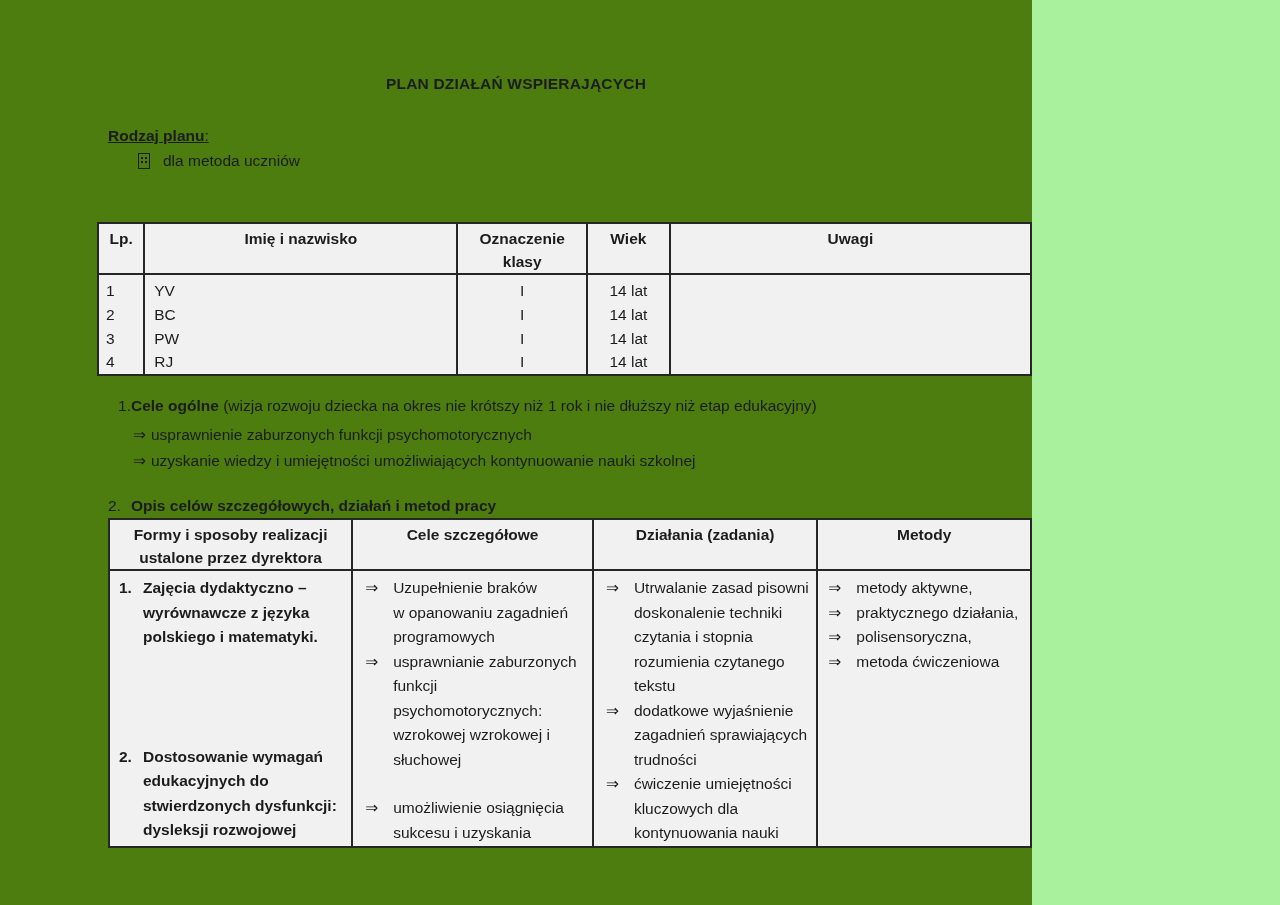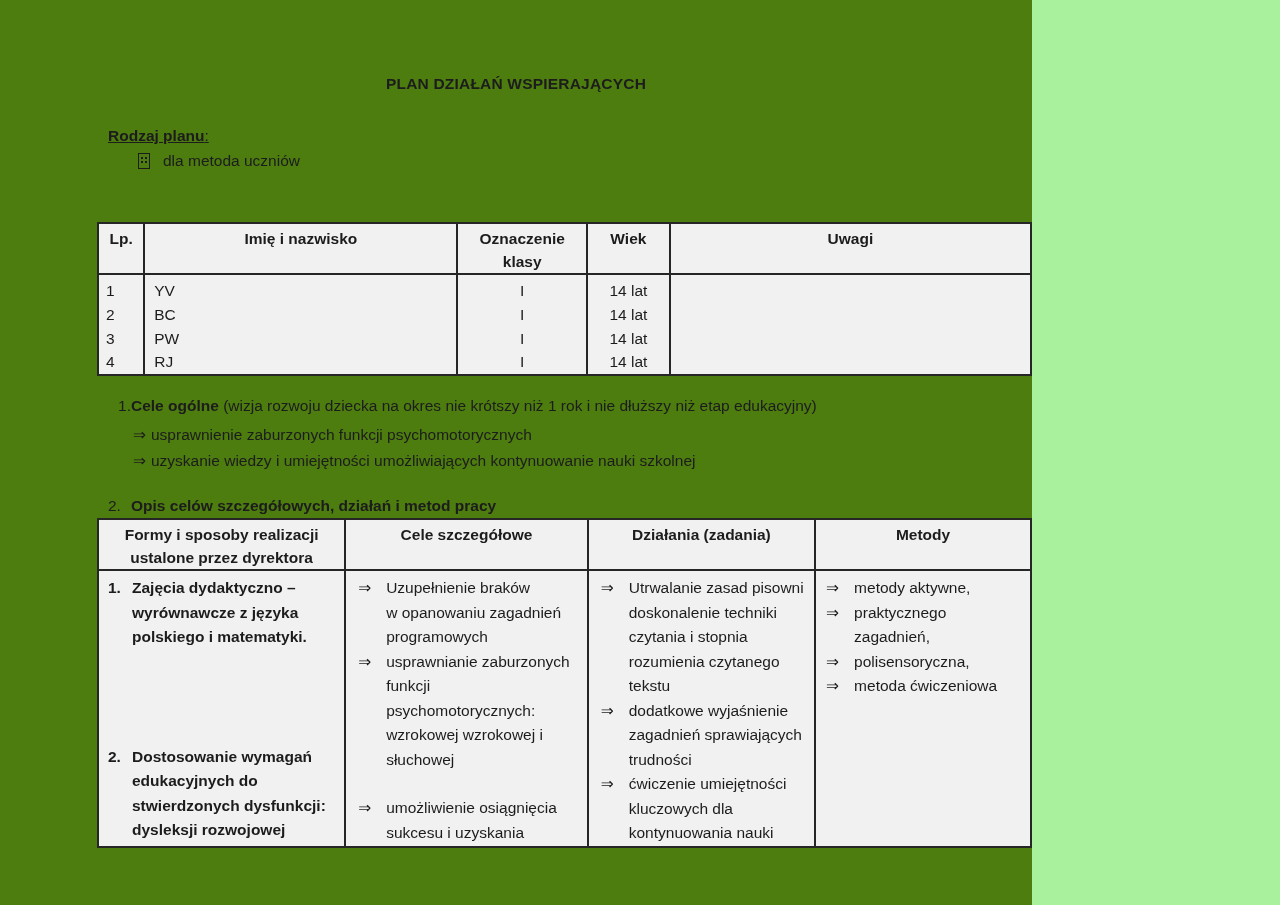--- a/index.html
+++ b/index.html
@@ -108,21 +108,21 @@
   .sec1-items .bullet { width: 18px; flex: none; }
 
   .sec2-heading {
     position: absolute;
     top: 497px;
     left: 108px;
     white-space: nowrap;
   }
 
   
-  .plan-table-wrap { position: absolute; top: 518px; left: 97px; }
+  .plan-table-wrap { position: absolute; top: 518px; left: 108px; }
   .plan-table th { text-align: center; padding-top: 3px; height: 42px; line-height: 23px; }
   .plan-table td { height: 270px; line-height: 24.5px; padding-top: 5px; }
   .hdr-regular { font-weight: bold; }
   .cell-list { }
   .bullet-item { display: flex; }
   .plan-table .bullet { width: 28px; flex: none; text-align: left; }
   .col1-pad { padding-left: 9px; }
   .col1-pad .marker { width: 24px; flex: none; font-weight: bold; }
   .col1-pad .bullet-text { font-weight: bold; }
   .col2-pad { padding-left: 12px; padding-right: 4px; }
@@ -286,21 +286,21 @@
           </div>
         </td>
         <td class="col4-pad">
           <div class="cell-list">
             <div class="bullet-item">
               <span class="bullet">⇒</span>
               <span class="bullet-text">metody aktywne,</span>
             </div>
             <div class="bullet-item">
               <span class="bullet">⇒</span>
-              <span class="bullet-text">praktycznego zagadnień,</span>
+              <span class="bullet-text">praktycznego działania,</span>
             </div>
             <div class="bullet-item">
               <span class="bullet">⇒</span>
               <span class="bullet-text">polisensoryczna,</span>
             </div>
             <div class="bullet-item">
               <span class="bullet">⇒</span>
               <span class="bullet-text">metoda ćwiczeniowa</span>
             </div>
           </div>

